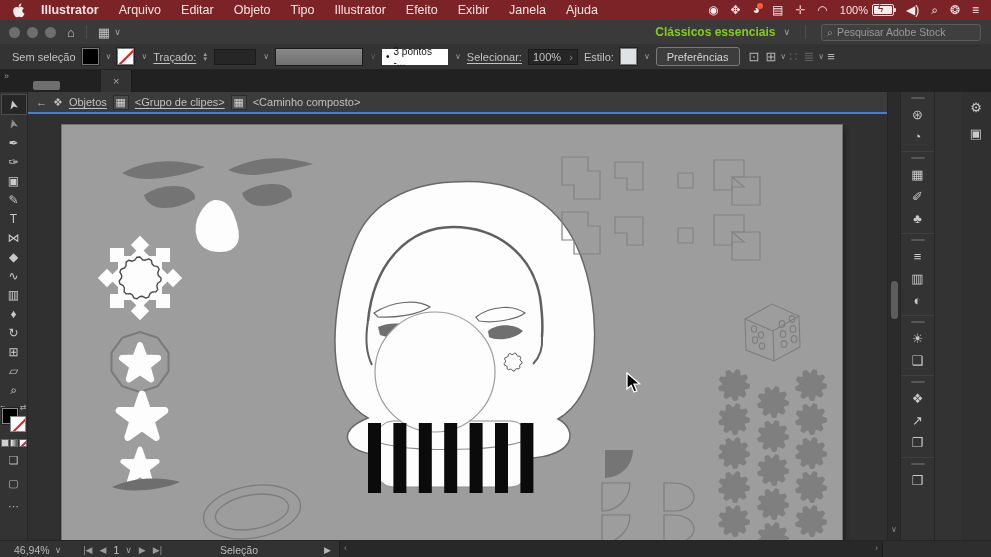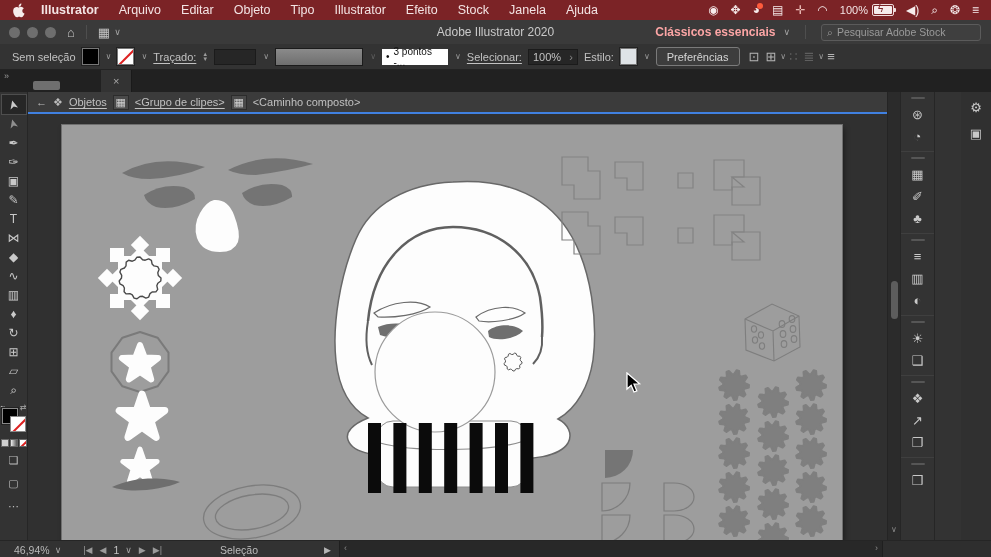--- a/index.html
+++ b/index.html
@@ -26,21 +26,21 @@
 
   
   #titlebar{position:absolute;left:0;top:20px;width:991px;height:24px;background:#3a3a3a;
             border-bottom:1px solid #2a2a2a;display:flex;align-items:center;font-size:12px;}
   .tl{width:11px;height:11px;border-radius:50%;background:#6e6e6e;display:inline-block;margin-right:7px;}
   #traffic{margin-left:9px;display:flex;align-items:center;}
   .tb-ic{color:#c3c3c3;font-size:13px;margin:0 4px;}
   .vsep{width:1px;height:14px;background:#4e4e4e;margin:0 7px;}
   #tb-title{position:absolute;left:0;right:0;text-align:center;color:#c9c9c9;pointer-events:none;}
   #tb-right{margin-left:auto;display:flex;align-items:center;gap:8px;padding-right:10px;z-index:2;}
-  #workspace{font-weight:bold;color:#fca5a5;font-size:12px;}
+  #workspace{font-weight:bold;color:#84cc16;font-size:12px;}
   .chev{font-size:9px;color:#a5a5a5;}
   #stock-search{display:flex;align-items:center;gap:4px;width:148px;height:15px;border:1px solid #5b5b5b;
                 border-radius:3px;background:#3f3f3f;padding:0 5px;font-size:10.5px;color:#9a9a9a;}
 
   
   #controlbar{position:absolute;left:0;top:44px;width:991px;height:26px;background:#333333;
               border-bottom:1px solid #232323;display:flex;align-items:center;font-size:11px;color:#c2c2c2;gap:6px;padding-left:12px;box-sizing:border-box;}
   .cb-label{white-space:nowrap;}
   .cb-label.u{text-decoration:underline;text-underline-offset:2px;text-align:right;}
   .swatch{width:15px;height:15px;border:1px solid #777;box-shadow:0 0 0 1px #222;display:inline-block;}
@@ -145,21 +145,21 @@
       </svg>
     </span>
     <div id="menu-items">
         <span class="menu-item app">Illustrator</span>
         <span class="menu-item">Arquivo</span>
         <span class="menu-item">Editar</span>
         <span class="menu-item">Objeto</span>
         <span class="menu-item">Tipo</span>
         <span class="menu-item">Illustrator</span>
         <span class="menu-item">Efeito</span>
-        <span class="menu-item">Stock</span>
+        <span class="menu-item">Exibir</span>
         <span class="menu-item">Janela</span>
         <span class="menu-item">Ajuda</span>
       </div>
     <div id="menu-status">
       <span id="st-left" style="display:flex;gap:12px;align-items:center;">
           <span class="st-ic">◉</span>
           <span class="st-ic">✥</span>
           <span class="st-ic">◕<span class="badge"></span></span>
           <span class="st-ic">▤</span>
           <span class="st-ic red">✛</span>
@@ -184,21 +184,20 @@
   <div id="titlebar">
     <span id="traffic">
       <span class="tl"></span>
       <span class="tl"></span>
       <span class="tl"></span>
     </span>
     <span class="tb-ic">⌂</span>
     <span class="vsep"></span>
     <span class="tb-ic">▦</span>
     <span class="chev">∨</span>
-    <div id="tb-title">Adobe Illustrator 2020</div>
     <div id="tb-right">
       <span id="workspace">Clássicos essenciais</span>
       <span class="chev">∨</span>
       <span class="vsep"></span>
       <span id="stock-search">
         <span>⌕</span>
         <span>Pesquisar Adobe Stock</span>
       </span>
     </div>
   </div>

